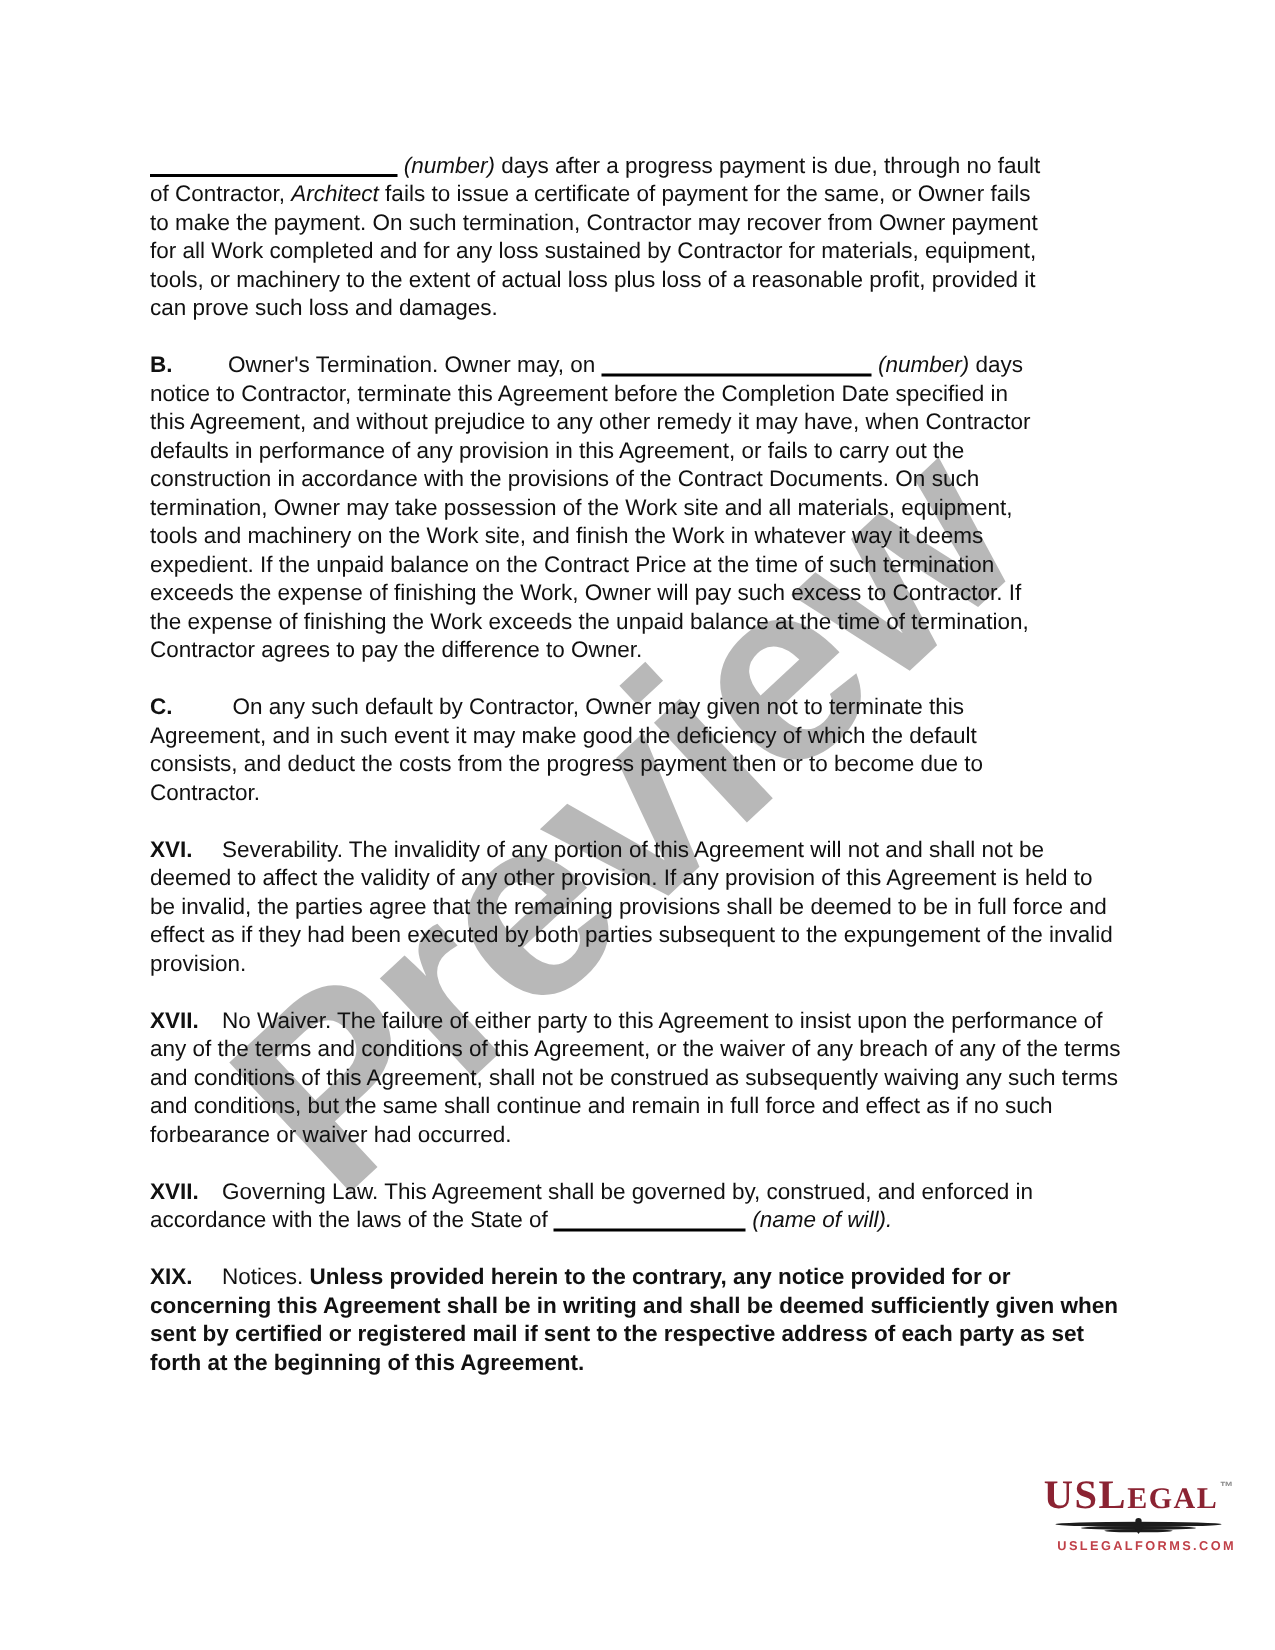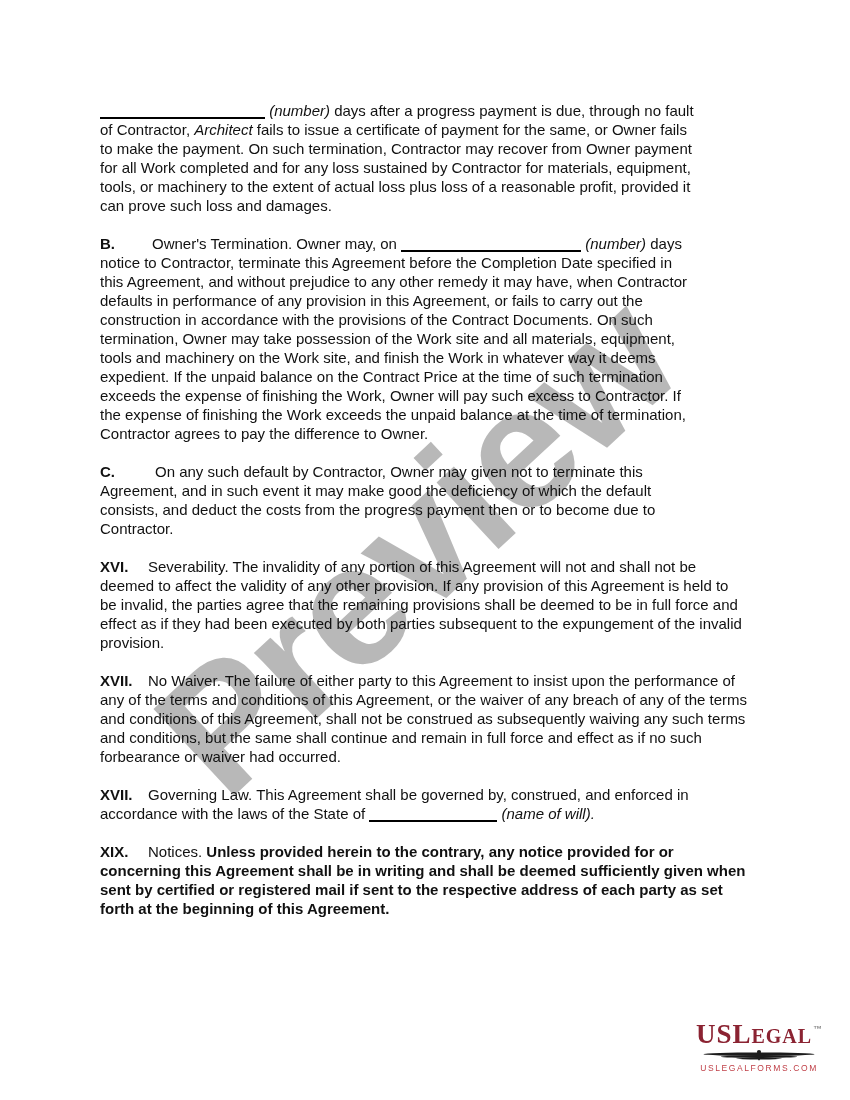--- a/index.html
+++ b/index.html
@@ -33,27 +33,27 @@
   .lbl-r{width:48px;}
   .blank{
     display:inline-block;height:1px;border-bottom:2px solid #000;
     position:relative;top:3px;
   }
   .b-intro{width:165px;}
   .b-owner{width:180px;}
   .b-state{width:128px;}
   .sec19{margin-top:12px;font-weight:bold;}
   
-  .logo{position:absolute;right:26px;top:1021px;z-index:1;text-align:center;width:130px;}
+  .logo{position:absolute;right:26px;top:983px;z-index:1;text-align:center;width:130px;}
   .brand{font-family:"Liberation Serif",serif;font-weight:700;color:#8b2332;line-height:1;white-space:nowrap;}
   .brand-lg{font-size:27px;letter-spacing:1px;}
   .brand-sm{font-size:20px;letter-spacing:1px;}
   .tm{font-family:"Liberation Sans",sans-serif;font-size:9px;color:#8a8a8a;vertical-align:11px;margin-left:1px;}
   .eagle{display:block;margin:1px auto 2px auto;width:114px;height:12px;}
-  .site{font-size:8.5px;font-weight:normal;letter-spacing:1.6px;color:#c04048;white-space:nowrap;}
+  .site{font-size:8.5px;font-weight:bold;letter-spacing:1.6px;color:#c04048;white-space:nowrap;text-align:right;}
 </style>
 </head>
 <body>
 
 <div class="watermark-layer">
   <div class="watermark-text">Preview</div>
 </div>
 
 <div class="content">
 

